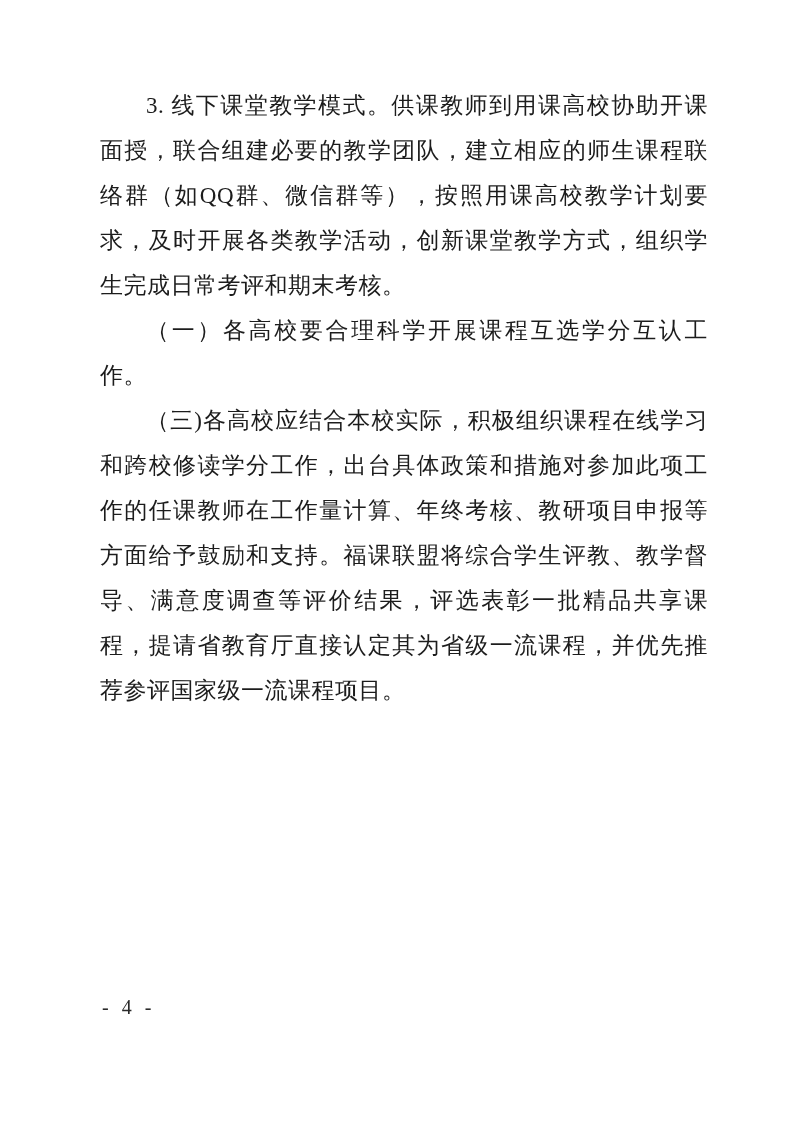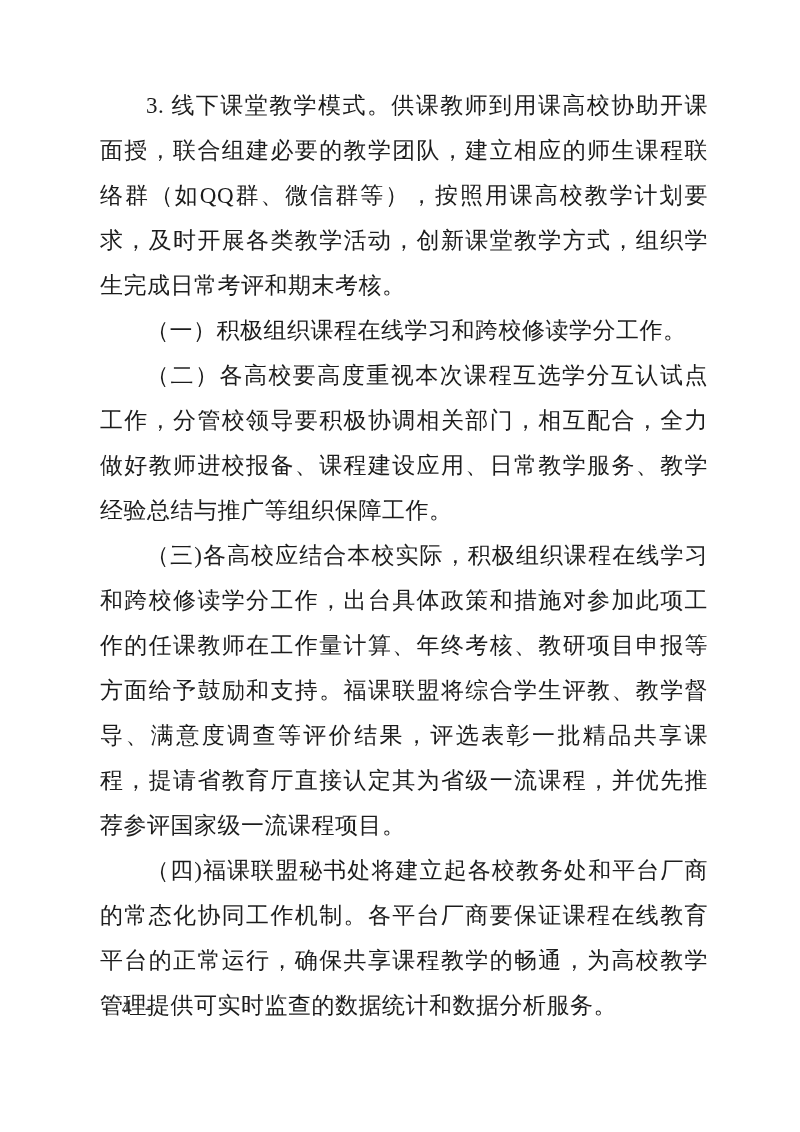--- a/index.html
+++ b/index.html
@@ -50,21 +50,19 @@
       font-family: "Liberation Serif", "DejaVu Serif", serif;
     }
   </style>
 </head>
 <body>
 
 <div class="page">
 
   <div class="doc-body">
     <p>3. 线下课堂教学模式。供课教师到用课高校协助开课面授，联合组建必要的教学团队，建立相应的师生课程联络群（如QQ群、微信群等），按照用课高校教学计划要求，及时开展各类教学活动，创新课堂教学方式，组织学生完成日常考评和期末考核。</p>
-    <p>（一）积极组织课程在线学习和跨校修读学分工作。</p>
-    <p>（二）各高校要高度重视本次课程互选学分互认试点工作，分管校领导要积极协调相关部门，相互配合，全力做好教师进校报备、课程建设应用、日常教学服务、教学经验总结与推广等组织保障工作。</p>
+    <p>（一）各高校要合理科学开展课程互选学分互认工作。</p>
     <p>（三)各高校应结合本校实际，积极组织课程在线学习和跨校修读学分工作，出台具体政策和措施对参加此项工作的任课教师在工作量计算、年终考核、教研项目申报等方面给予鼓励和支持。福课联盟将综合学生评教、教学督导、满意度调查等评价结果，评选表彰一批精品共享课程，提请省教育厅直接认定其为省级一流课程，并优先推荐参评国家级一流课程项目。</p>
-    <p>（四)福课联盟秘书处将建立起各校教务处和平台厂商的常态化协同工作机制。各平台厂商要保证课程在线教育平台的正常运行，确保共享课程教学的畅通，为高校教学管理提供可实时监查的数据统计和数据分析服务。</p>
   </div>
 
   <div class="page-number">- 4 -</div>
 
 </div>
 
 </body></html>

